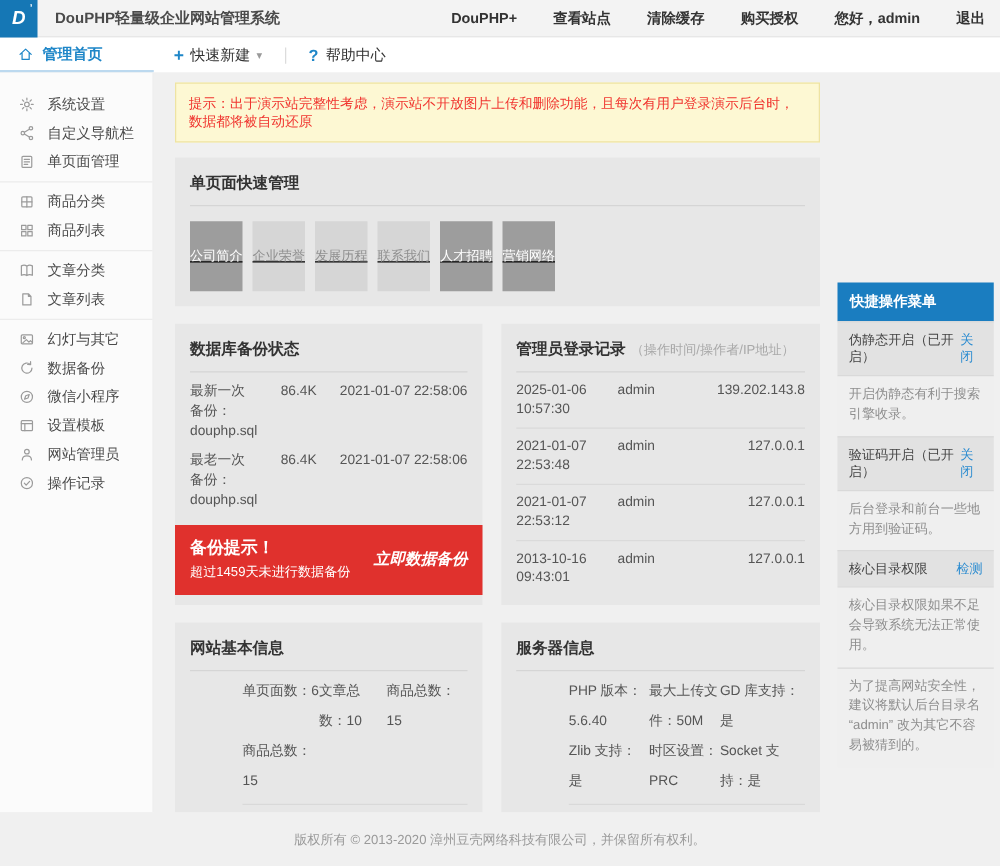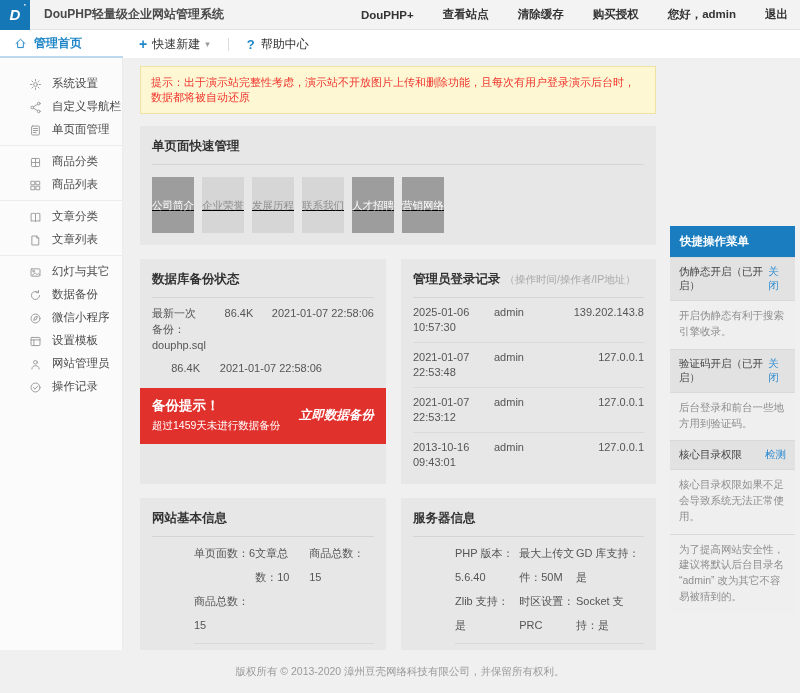--- a/index.html
+++ b/index.html
@@ -21,21 +21,21 @@
   .nav-actions { display:flex; align-items:center; margin-left:16px; }
   .plus-glyph { color:#1e86c8; font-size:14px; font-weight:bold; margin-right:5px; }
   .q-label { font-size:12px; color:#333; }
   .chev { margin-left:5px; color:#9a9a9a; font-size:9px; }
   .vdiv { width:1px; height:13px; background:#dcdcdc; margin:0 18px; }
   .q-glyph { color:#1e86c8; font-size:13px; font-weight:bold; margin-right:6px; }
 
   
   .body { flex:1 1 auto; display:flex; overflow:hidden; background:#f0f0f0; }
   .sidebar { width:123px; background:#fbfbfb; border-right:1px solid #ececec; padding-top:10px; }
-  .side-group { padding:4px 14px; }
+  .side-group { padding:4px 0; }
   .side-group + .side-group { border-top:1px solid #ececec; }
   .side-item { height:23px; display:flex; align-items:center; padding-left:15px; gap:10px; cursor:pointer; }
   .side-item span.lbl { font-size:11.5px; color:#4a4a4a; white-space:nowrap; }
   .icn { width:13px; height:13px; flex:0 0 13px; }
   .icn svg { width:13px; height:13px; stroke:#9b9b9b; fill:none; stroke-width:1.2; stroke-linecap:round; stroke-linejoin:round; }
   .nav-home .icn svg { stroke:#1e86c8; }
 
   .main { flex:1; padding:8px 5px 0 17px; overflow:hidden; }
   .notice { width:516px; background:#fdf8d3; border:1px solid #eee3a2; color:#f0342e; font-size:11px; padding:8px 10px; margin-bottom:12px; }
   .cols { display:flex; gap:14px; align-items:center; }
@@ -256,20 +256,21 @@
 
           <div class="two-col">
             <section class="card w-left">
               <div class="card-title">数据库备份状态</div>
               <div class="b-row">
                 <span class="name">最新一次备份：douphp.sql</span>
                 <span class="size">86.4K</span>
                 <span class="date">2021-01-07 22:58:06</span>
               </div>
               <div class="b-row">
+                <span class="name">最老一次备份：douphp.sql</span>
                 <span class="size">86.4K</span>
                 <span class="date">2021-01-07 22:58:06</span>
               </div>
               <div class="alert-box">
                 <div class="alert-left">
                   <div class="alert-title">备份提示！</div>
                   <div class="alert-desc">超过1459天未进行数据备份</div>
                 </div>
                 <div class="alert-action">立即数据备份</div>
               </div>

